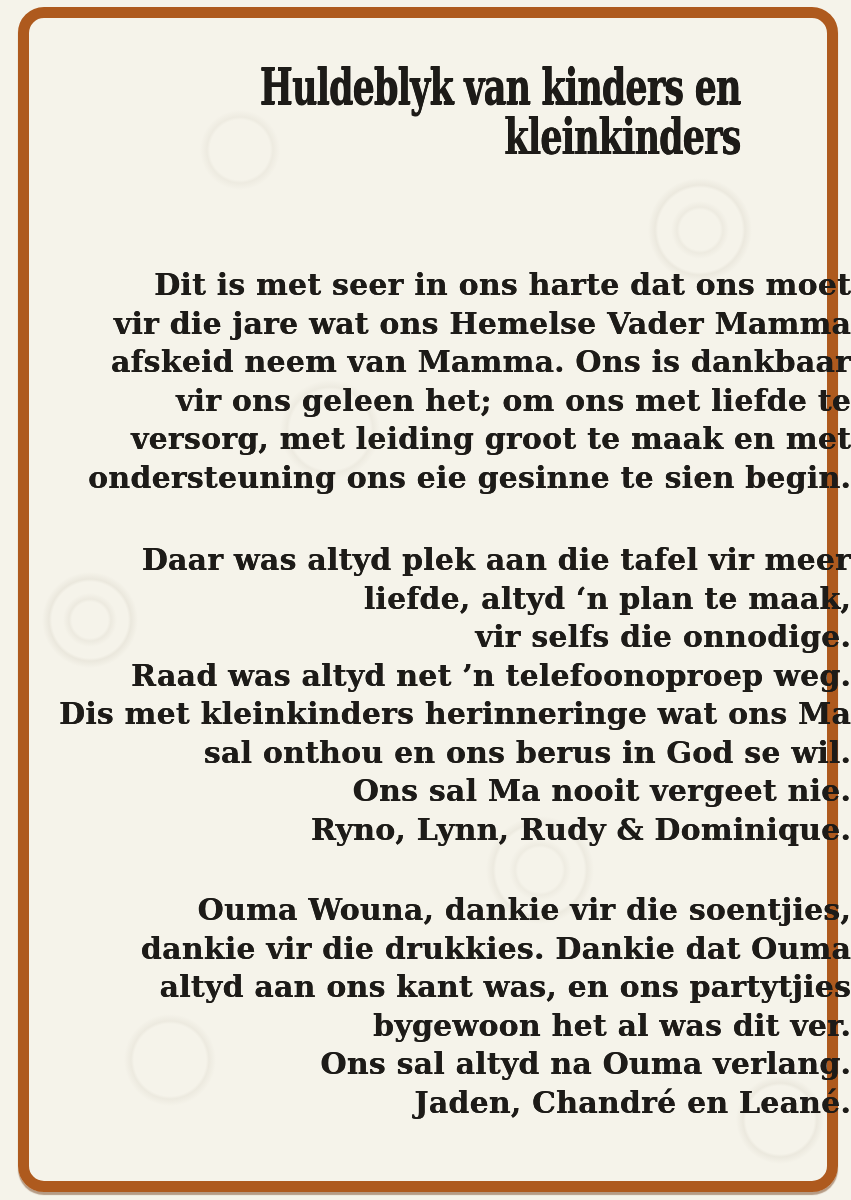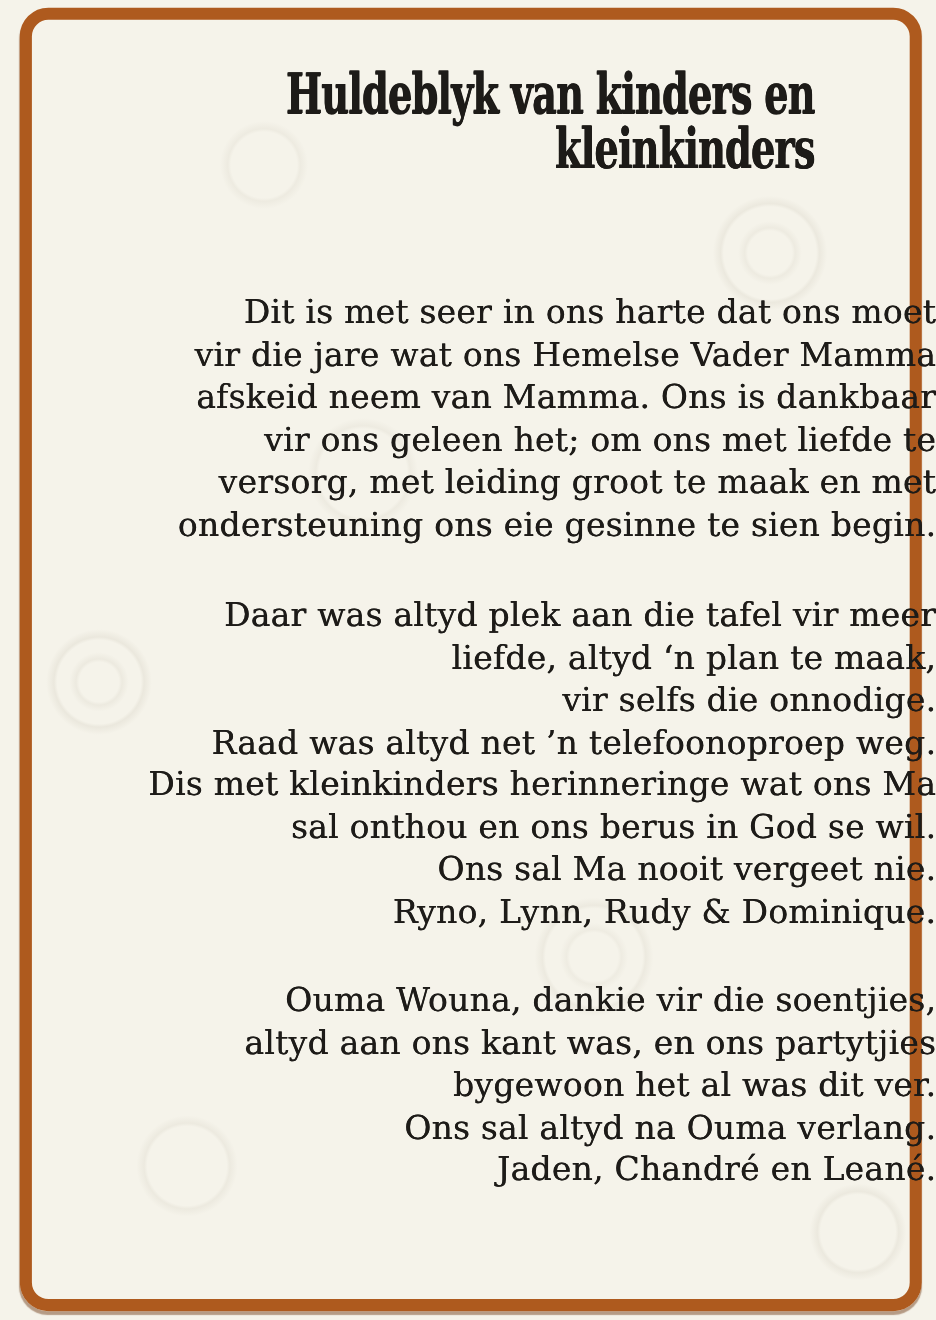--- a/index.html
+++ b/index.html
@@ -46,21 +46,21 @@
     line-height: 46px;
     font-weight: bold;
     letter-spacing: -1px;
     transform: scaleX(0.74) scaleY(1.08);
     transform-origin: 50% 0;
     text-shadow: 0.8px 0 currentColor, 0 0.4px currentColor;
     margin-bottom: 112px;
   }
   .para {
     font-size: 30px;
-    font-weight: normal;
+    font-weight: bold;
     line-height: 38.5px;
     letter-spacing: 0.2px;
     text-shadow: 0.3px 0 currentColor;
   }
   .para-1 { margin-bottom: 44px; }
   .para-2 { margin-bottom: 42px; }
   .line { white-space: nowrap; }
 </style>
 </head>
 <body>
@@ -89,19 +89,20 @@
     <div class="line">vir selfs die onnodige.</div>
     <div class="line">Raad was altyd net ’n telefoonoproep weg.</div>
     <div class="line">Dis met kleinkinders herinneringe wat ons Ma</div>
     <div class="line">sal onthou en ons berus in God se wil.</div>
     <div class="line">Ons sal Ma nooit vergeet nie.</div>
     <div class="line">Ryno, Lynn, Rudy &amp; Dominique.</div>
   </div>
 
   <div class="para para-3">
     <div class="line">Ouma Wouna, dankie vir die soentjies,</div>
+    <div class="line">dankie vir die drukkies. Dankie dat Ouma</div>
     <div class="line">altyd aan ons kant was, en ons partytjies</div>
     <div class="line">bygewoon het al was dit ver.</div>
     <div class="line">Ons sal altyd na Ouma verlang.</div>
     <div class="line">Jaden, Chandré en Leané.</div>
   </div>
 
 </div>
 
 </body></html>

